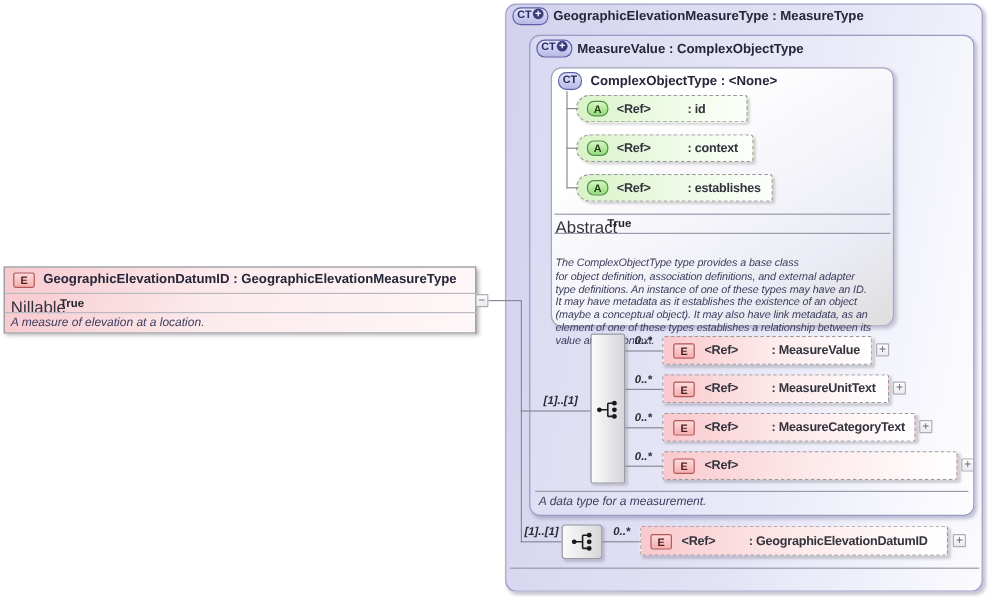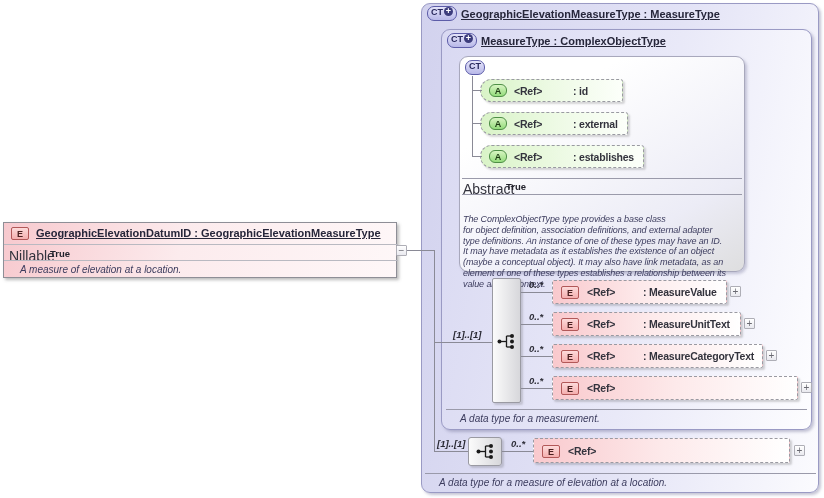--- a/index.html
+++ b/index.html
@@ -21,21 +21,21 @@
     position:absolute; border:1px solid #9a9ac4; border-radius:9px;
     box-shadow:2px 2px 3px rgba(110,110,150,.40);
   }
   .typebox.outer  { background:linear-gradient(100deg,#d2d2ee 0%,#e3e3f6 55%,#fbfbfe 100%); }
   .typebox.inner  { background:linear-gradient(100deg,#d9d9f2 0%,#e9e9f8 55%,#fdfdff 100%); }
   .cobox {
     position:absolute; border:1px solid #a8a8bc; border-radius:9px;
     background:linear-gradient(150deg,#ffffff 25%,#ececf6 75%,#dededf 100%);
     box-shadow:2px 2px 3px rgba(110,110,150,.35);
   }
-  .boxtitle { position:absolute; font-size:11px; font-weight:bold; white-space:nowrap; color:#26263a;text-decoration:underline; }
+  .boxtitle { position:absolute; font-size:11px; font-weight:bold; white-space:nowrap; color:#26263a; }
 
   
   .ct-icon {
     position:absolute; height:15px; border:1px solid #5c5ca8; border-radius:7px;
     background:linear-gradient(#e4e4fa,#b8b8e8); color:#28285c;
     font-size:9px; font-weight:bold; display:flex; align-items:flex-start;
     justify-content:center; gap:1px; padding:0 3px;
   }
   .ct-plus {
     display:inline-flex; width:9px; height:9px; border-radius:50%;
@@ -87,21 +87,21 @@
     position:absolute; border:1px solid #9a9aa2; border-radius:3px;
     background:linear-gradient(to right,#fbfbfb,#d7d7db);
     box-shadow:2px 2px 2px rgba(60,60,60,.20); z-index:20;
     display:flex; align-items:center; justify-content:center;
   }
 
   
   .card { position:absolute; font-size:9.5px; font-style:italic; font-weight:bold; color:#2a2a34; white-space:nowrap; z-index:31; }
   .proplabel { position:absolute; font-size:14px; color:#33333d; white-space:nowrap; }
   .propvalue { position:absolute; font-size:9.5px; font-weight:bold; color:#22222c; white-space:nowrap; }
-  .annot { position:absolute; font-size:10px; font-style:italic; color:#3c3c5e; white-space:nowrap;margin-left:11px; }
+  .annot { position:absolute; font-size:10px; font-style:italic; color:#3c3c5e; white-space:nowrap; }
   .docpara {
     position:absolute; font-size:9px; font-style:italic; color:#3c3c5e;
     line-height:10.8px; white-space:pre; letter-spacing:-0.1px;
   }
   .sep { position:absolute; height:1px; background:#9a9aaa; }
 
   
   .rootbox {
     position:absolute; border:1px solid #8e8e96;
     background:linear-gradient(105deg,#f7c9ce 0%,#fcebed 45%,#fef7f8 100%);
@@ -118,46 +118,47 @@
     <span>CT</span>
       <span class="ct-plus">+</span>
   </div>
   <div class="boxtitle" style="left:461px; top:8px;">GeographicElevationMeasureType : MeasureType</div>
 
   <div class="typebox inner" style="left:441px; top:29px; width:371px; height:401px;"></div>
   <div class="ct-icon" style="left:447px; top:33px;">
     <span>CT</span>
       <span class="ct-plus">+</span>
   </div>
-  <div class="boxtitle" style="left:481px; top:35px;">MeasureType : ComplexObjectType</div>
+  <div class="boxtitle" style="left:481px; top:35px;">MeasureValue : ComplexObjectType</div>
 
   <div class="cobox" style="left:459px; top:56px; width:286px; height:216px;"></div>
   <div class="ct-icon" style="left:465px; top:60px;">
     <span>CT</span>
   </div>
+  <div class="boxtitle" style="left:492px; top:62px;">ComplexObjectType : &lt;None&gt;</div>
 
   <div class="vline" style="left:472px; top:76px; height:81px;"></div>
   <div class="hline" style="left:472px; top:90px; width:10px;"></div>
   <div class="hline" style="left:472px; top:123px; width:10px;"></div>
   <div class="hline" style="left:472px; top:156px; width:10px;"></div>
 
   <div class="attrbox" style="left:480px; top:79px; width:143px;">
     <div class="a-icon" style="left:8px; top:4px;">
         <span>A</span>
       </div>
     <div class="reftext" style="left:33px; top:5px;">&lt;Ref&gt;</div>
     <div class="nametext" style="left:92px; top:5px;">: id</div>
   </div>
 
   <div class="attrbox" style="left:480px; top:112px; width:148px;">
     <div class="a-icon" style="left:8px; top:4px;">
         <span>A</span>
       </div>
     <div class="reftext" style="left:33px; top:5px;">&lt;Ref&gt;</div>
-    <div class="nametext" style="left:92px; top:5px;">: external</div>
+    <div class="nametext" style="left:92px; top:5px;">: context</div>
   </div>
 
   <div class="attrbox" style="left:480px; top:145px; width:164px;">
     <div class="a-icon" style="left:8px; top:4px;">
         <span>A</span>
       </div>
     <div class="reftext" style="left:33px; top:5px;">&lt;Ref&gt;</div>
     <div class="nametext" style="left:92px; top:5px;">: establishes</div>
   </div>
 
@@ -248,25 +249,25 @@
     </svg>
   </div>
   <div class="hline" style="left:502px; top:451px; width:31px;"></div>
   <div class="card" style="left:511px; top:438px;">0..*</div>
 
   <div class="elembox" style="left:533px; top:438px; width:257px; height:25px;">
     <div class="e-icon" style="left:8px; top:6px;">
         <span>E</span>
       </div>
     <div class="reftext" style="left:34px; top:6px;">&lt;Ref&gt;</div>
+    <div class="nametext" style="left:90px; top:6px;">: GeographicElevationDatumID</div>
   </div>
   <div class="pmbox" style="left:794px; top:445px;"><span>+</span></div>
 
   <div class="sep" style="left:425px; top:473px; width:391px;"></div>
-  <div class="annot" style="left:428px; top:477px;">A data type for a measure of elevation at a location.</div>
 
   <div class="rootbox" style="left:3px; top:222px; width:394px; height:56px;">
     <div class="e-icon" style="left:7px; top:4px;">
         <span>E</span>
       </div>
     <div class="boxtitle" style="left:32px; top:4px;">GeographicElevationDatumID : GeographicElevationMeasureType</div>
     <div class="sep" style="left:0px; top:21px; width:394px; background:#b9b9c1;"></div>
     <div class="proplabel" style="left:5px; top:25px;">Nillable</div>
     <div class="propvalue" style="left:46px; top:25px;">True</div>
     <div class="sep" style="left:0px; top:37px; width:394px; background:#b9b9c1;"></div>

